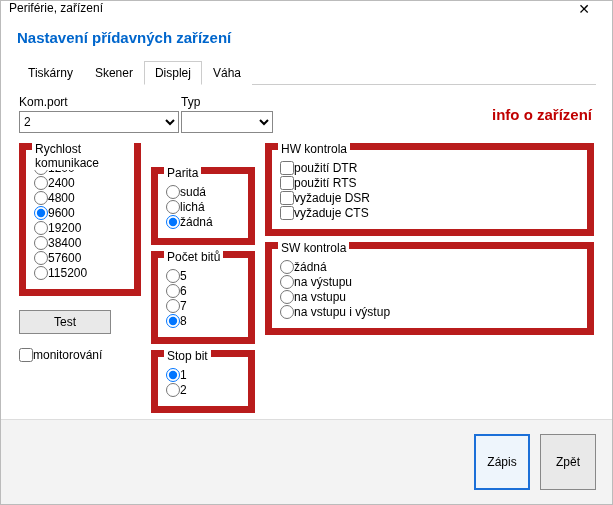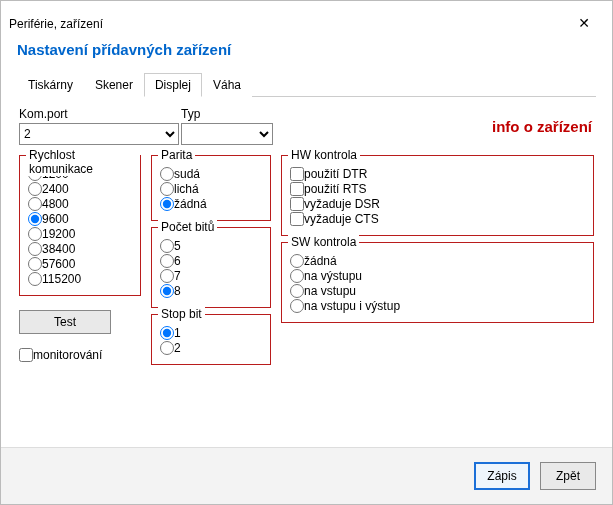--- a/index.html
+++ b/index.html
@@ -1,44 +1,44 @@
 <!DOCTYPE html>
 <html><head>
 <meta charset="utf-8">
 <style>
   * { box-sizing: border-box; font-family: "Segoe UI", Tahoma, sans-serif; font-size: 12px; }
   body { margin: 0; background: #fff; }
   .window { width: 613px; height: 505px; border: 1px solid #bbb; background: #fff; display: flex; flex-direction: column; }
-  .titlebar { height: 30px; display: flex; align-items: flex-end; padding: 0 8px; }
+  .titlebar { height: 30px; display: flex; align-items: flex-start; padding: 0 8px; }
   .titlebar .title { flex: 1; }
   .titlebar .close { width: 40px; text-align: center; font-size: 14px; font-family: Arial, sans-serif; cursor: default; }
   .content { flex: 1; padding: 4px 16px 0 16px; display: flex; flex-direction: column; }
   .heading { color: #0066cc; font-size: 15px; font-weight: bold; margin: 6px 0 14px 0; }
   .tabs { display: flex; border-bottom: 1px solid #ccc; position: relative; }
   .tab { padding: 4px 10px; border: 1px solid transparent; border-bottom: none; cursor: default; position: relative; top: 1px; background: #fff; }
   .tab.active { border-color: #ccc; background: #fff; border-bottom: 1px solid #fff; }
   .tabbody { padding: 10px 2px 6px 2px; flex: 1; }
   .row1 { display: flex; gap: 2px; align-items: flex-end; }
   .field { display: flex; flex-direction: column; }
   .field label { margin-bottom: 2px; }
   select { height: 22px; border: 1px solid #888; background: #fff; font-size: 12px; }
   .infolink { margin-left: auto; color: #c00000; font-weight: bold; font-size: 15px; align-self: center; padding-right: 2px; }
-  .groupbox { border: 1px solid #b91c1c; position: relative; padding: 10px 12px 8px 8px; margin-top: 6px; }
+  .groupbox { border: 7px solid #b91c1c; position: relative; padding: 10px 12px 8px 8px; margin-top: 6px; }
   .groupbox > .legend { position: absolute; top: -8px; left: 6px; background: #fff; padding: 0 3px; }
   .cols { display: flex; gap: 10px; margin-top: 4px; }
   .leftcol { width: 122px; }
-  .midcol { width: 120px; }
+  .midcol { width: 104px; margin-top: 24px; }
   .rightcol { flex: 1; }
   .radio-row, .check-row { display: flex; align-items: center; gap: 0; margin: 1px 0; }
   .radio-row input, .check-row input { margin: 0; width: 14px; height: 14px; }
   .btn { border: 1px solid #888; background: #e9e9e9; padding: 4px 18px; cursor: default; }
   .testbtn { margin-top: 14px; width: 92px; text-align: center; }
   .monitor { margin-top: 14px; }
   .footer { border-top: 1px solid #ddd; background: #f3f3f3; padding: 14px 16px; display: flex; justify-content: flex-end; gap: 10px; }
-  .footer .btn { width: 56px; height: 28px; display: flex; align-items: center; justify-content: center; }
+  .footer .btn { width: 56px; height: 56px; display: flex; align-items: center; justify-content: center; }
   .footer .btn.primary { border: 2px solid #1a6fd8; background: #eef5fc; }
 </style>
 </head>
 <body>
 
 <div class="window">
   <div class="titlebar">
     <span class="title">Periférie, zařízení</span>
     <span class="close">✕</span>
   </div>

